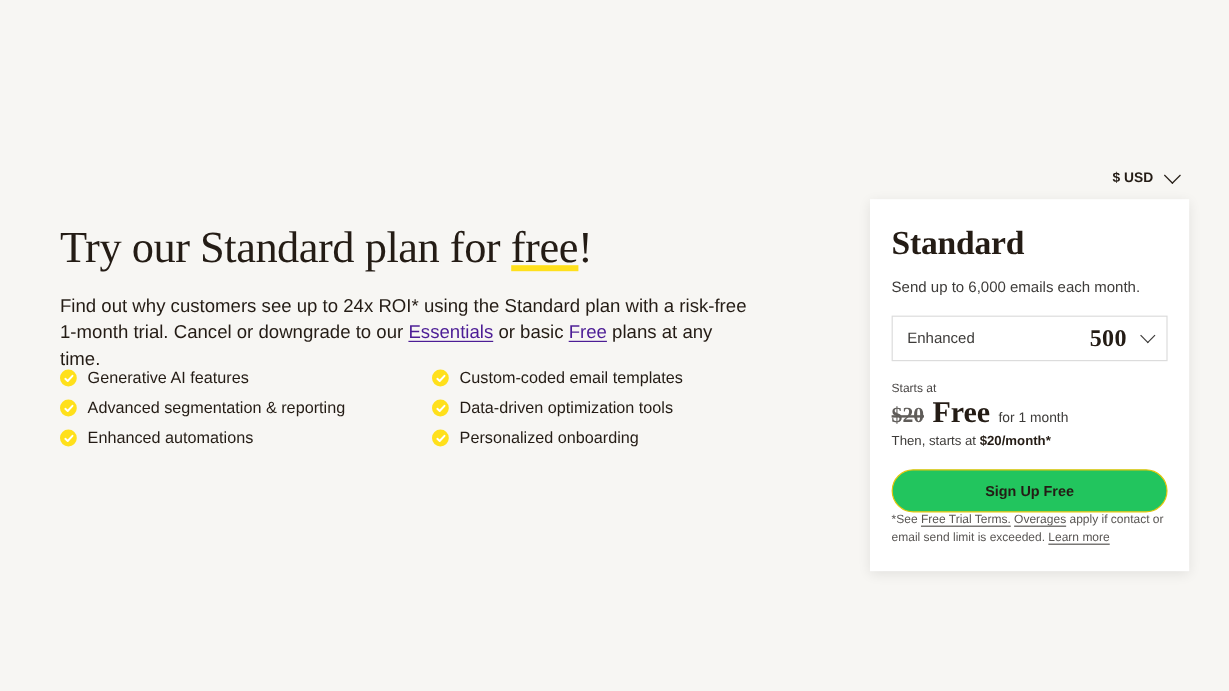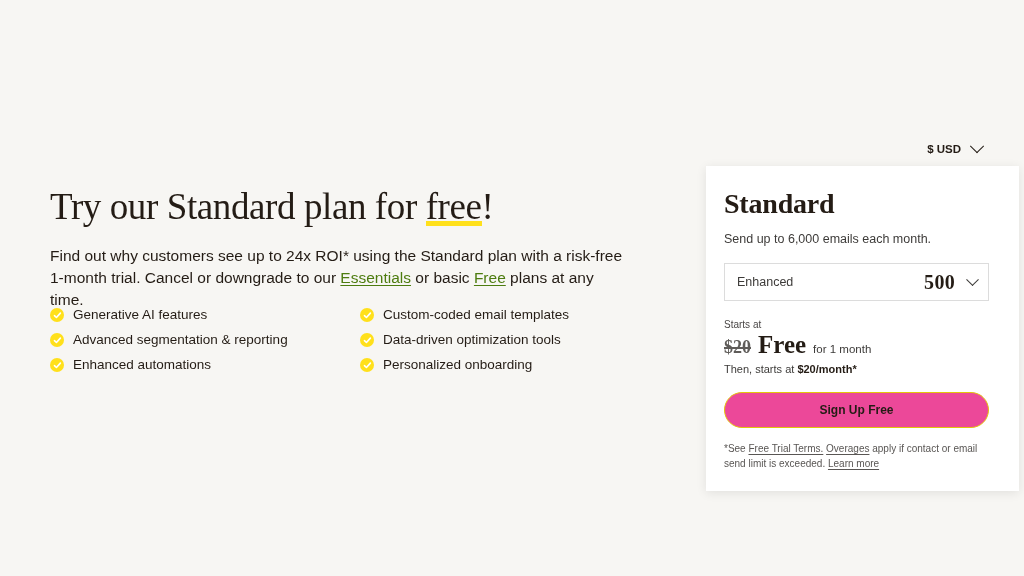--- a/index.html
+++ b/index.html
@@ -49,21 +49,21 @@
   }
   .promo-sub {
     font-size: 15.5px;
     line-height: 1.42;
     margin: 0;
     color: #241c15;
     max-width: 580px;
   }
   .promo-sub a,
   .inline-link {
-    color: #4d7c0f;
+    color: #4c1d95;
     text-underline-offset: 2px;
   }
 
   
   .features {
     position: absolute;
     left: 50px;
     top: 308px;
     width: 600px;
     display: grid;
@@ -109,26 +109,26 @@
     width: 9px;
     height: 9px;
     border-right: 1.6px solid #241c15;
     border-bottom: 1.6px solid #241c15;
     transform: rotate(45deg) translate(-2px, -2px);
   }
 
   
   .card {
     position: absolute;
-    left: 706px;
+    left: 725px;
     top: 166px;
-    width: 313px;
+    width: 266px;
     background: #ffffff;
     box-shadow: 0 2px 10px rgba(0,0,0,0.09);
-    padding: 24px 30px 20px 18px;
+    padding: 24px 18px 20px 18px;
     box-sizing: border-box;
   }
   .card-title {
     font-family: "Liberation Serif", serif;
     font-size: 28px;
     font-weight: 700;
     margin: 0 0 14px 0;
     letter-spacing: -0.2px;
     line-height: 1;
   }
@@ -219,28 +219,28 @@
     color: #3d3b39;
     margin-bottom: 17px;
   }
   .then-line b { color: #241c15; }
 
   .signup-btn {
     display: block;
     width: 100%;
     height: 36px;
     border-radius: 20px;
-    background: #ec4899;
+    background: #22c55e;
     border: 1px solid #e3c60b;
     font-family: "Liberation Sans", sans-serif;
     font-size: 12px;
     font-weight: 700;
     color: #241c15;
     cursor: pointer;
-    margin-bottom: 14px;
+    margin-bottom: 0;
   }
 
   .disclaimer {
     font-size: 10px;
     line-height: 1.45;
     color: #595654;
   }
   .disclaimer a {
     color: #595654;
     text-decoration: underline;

